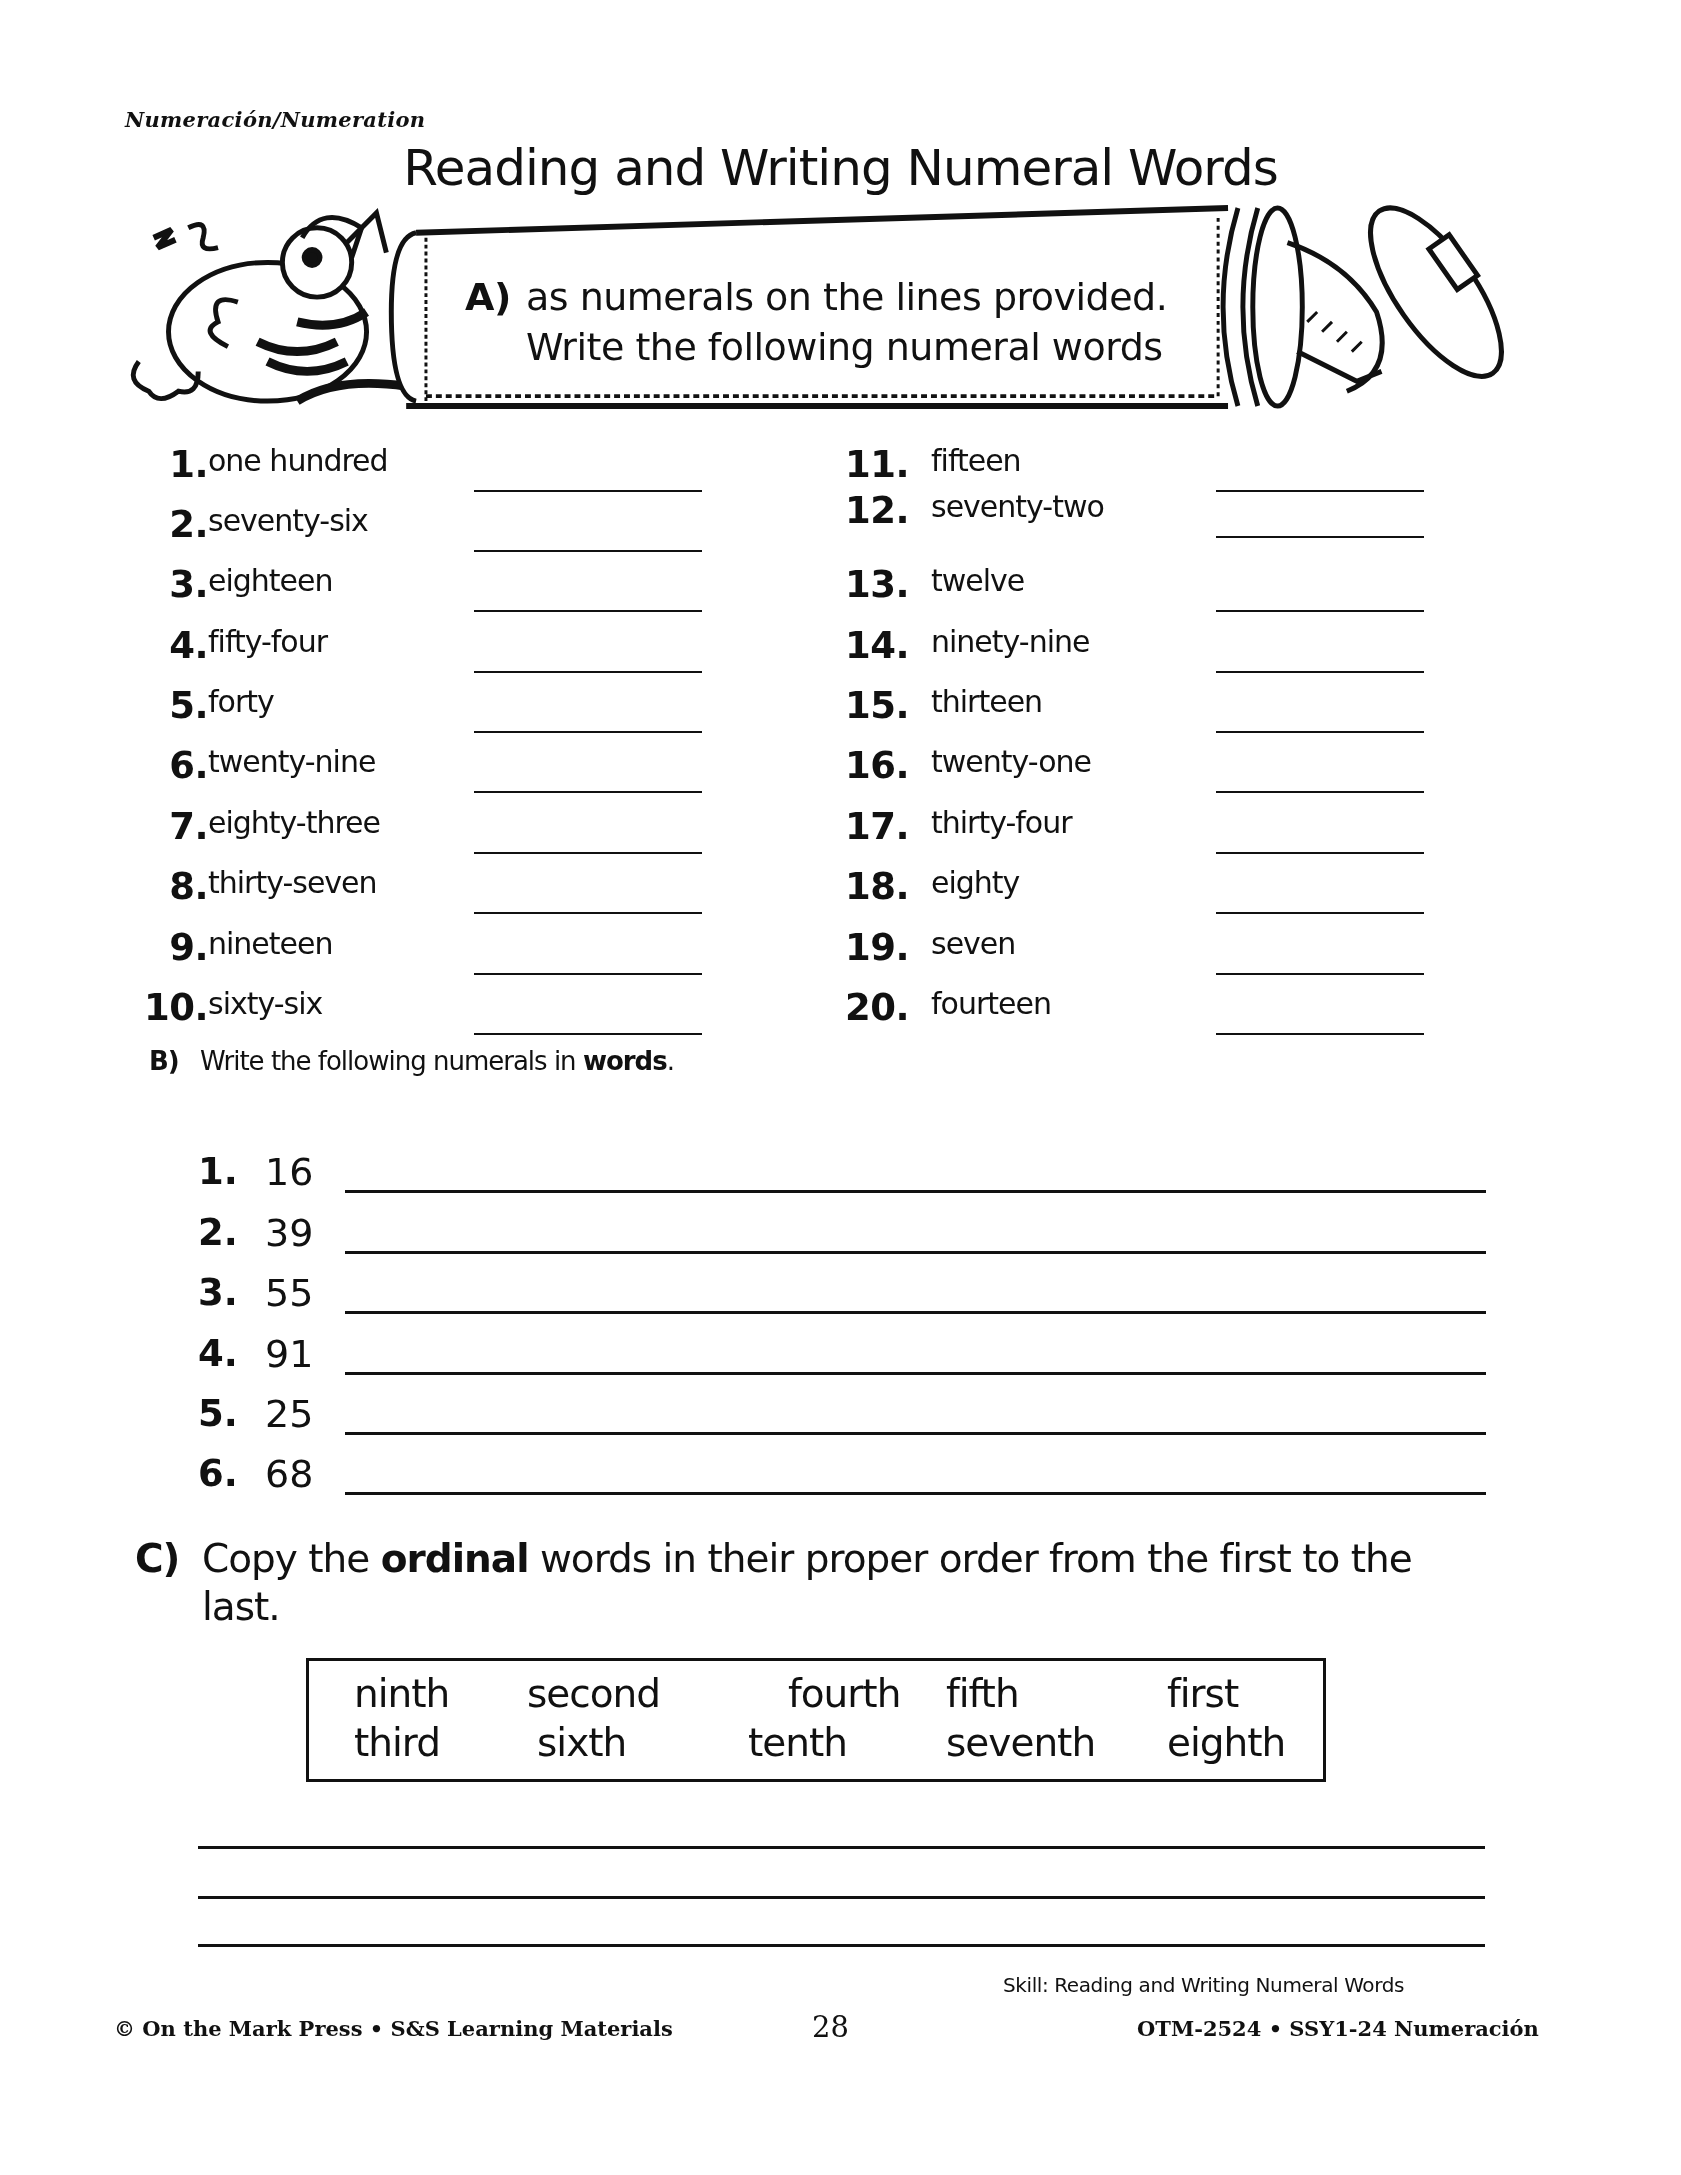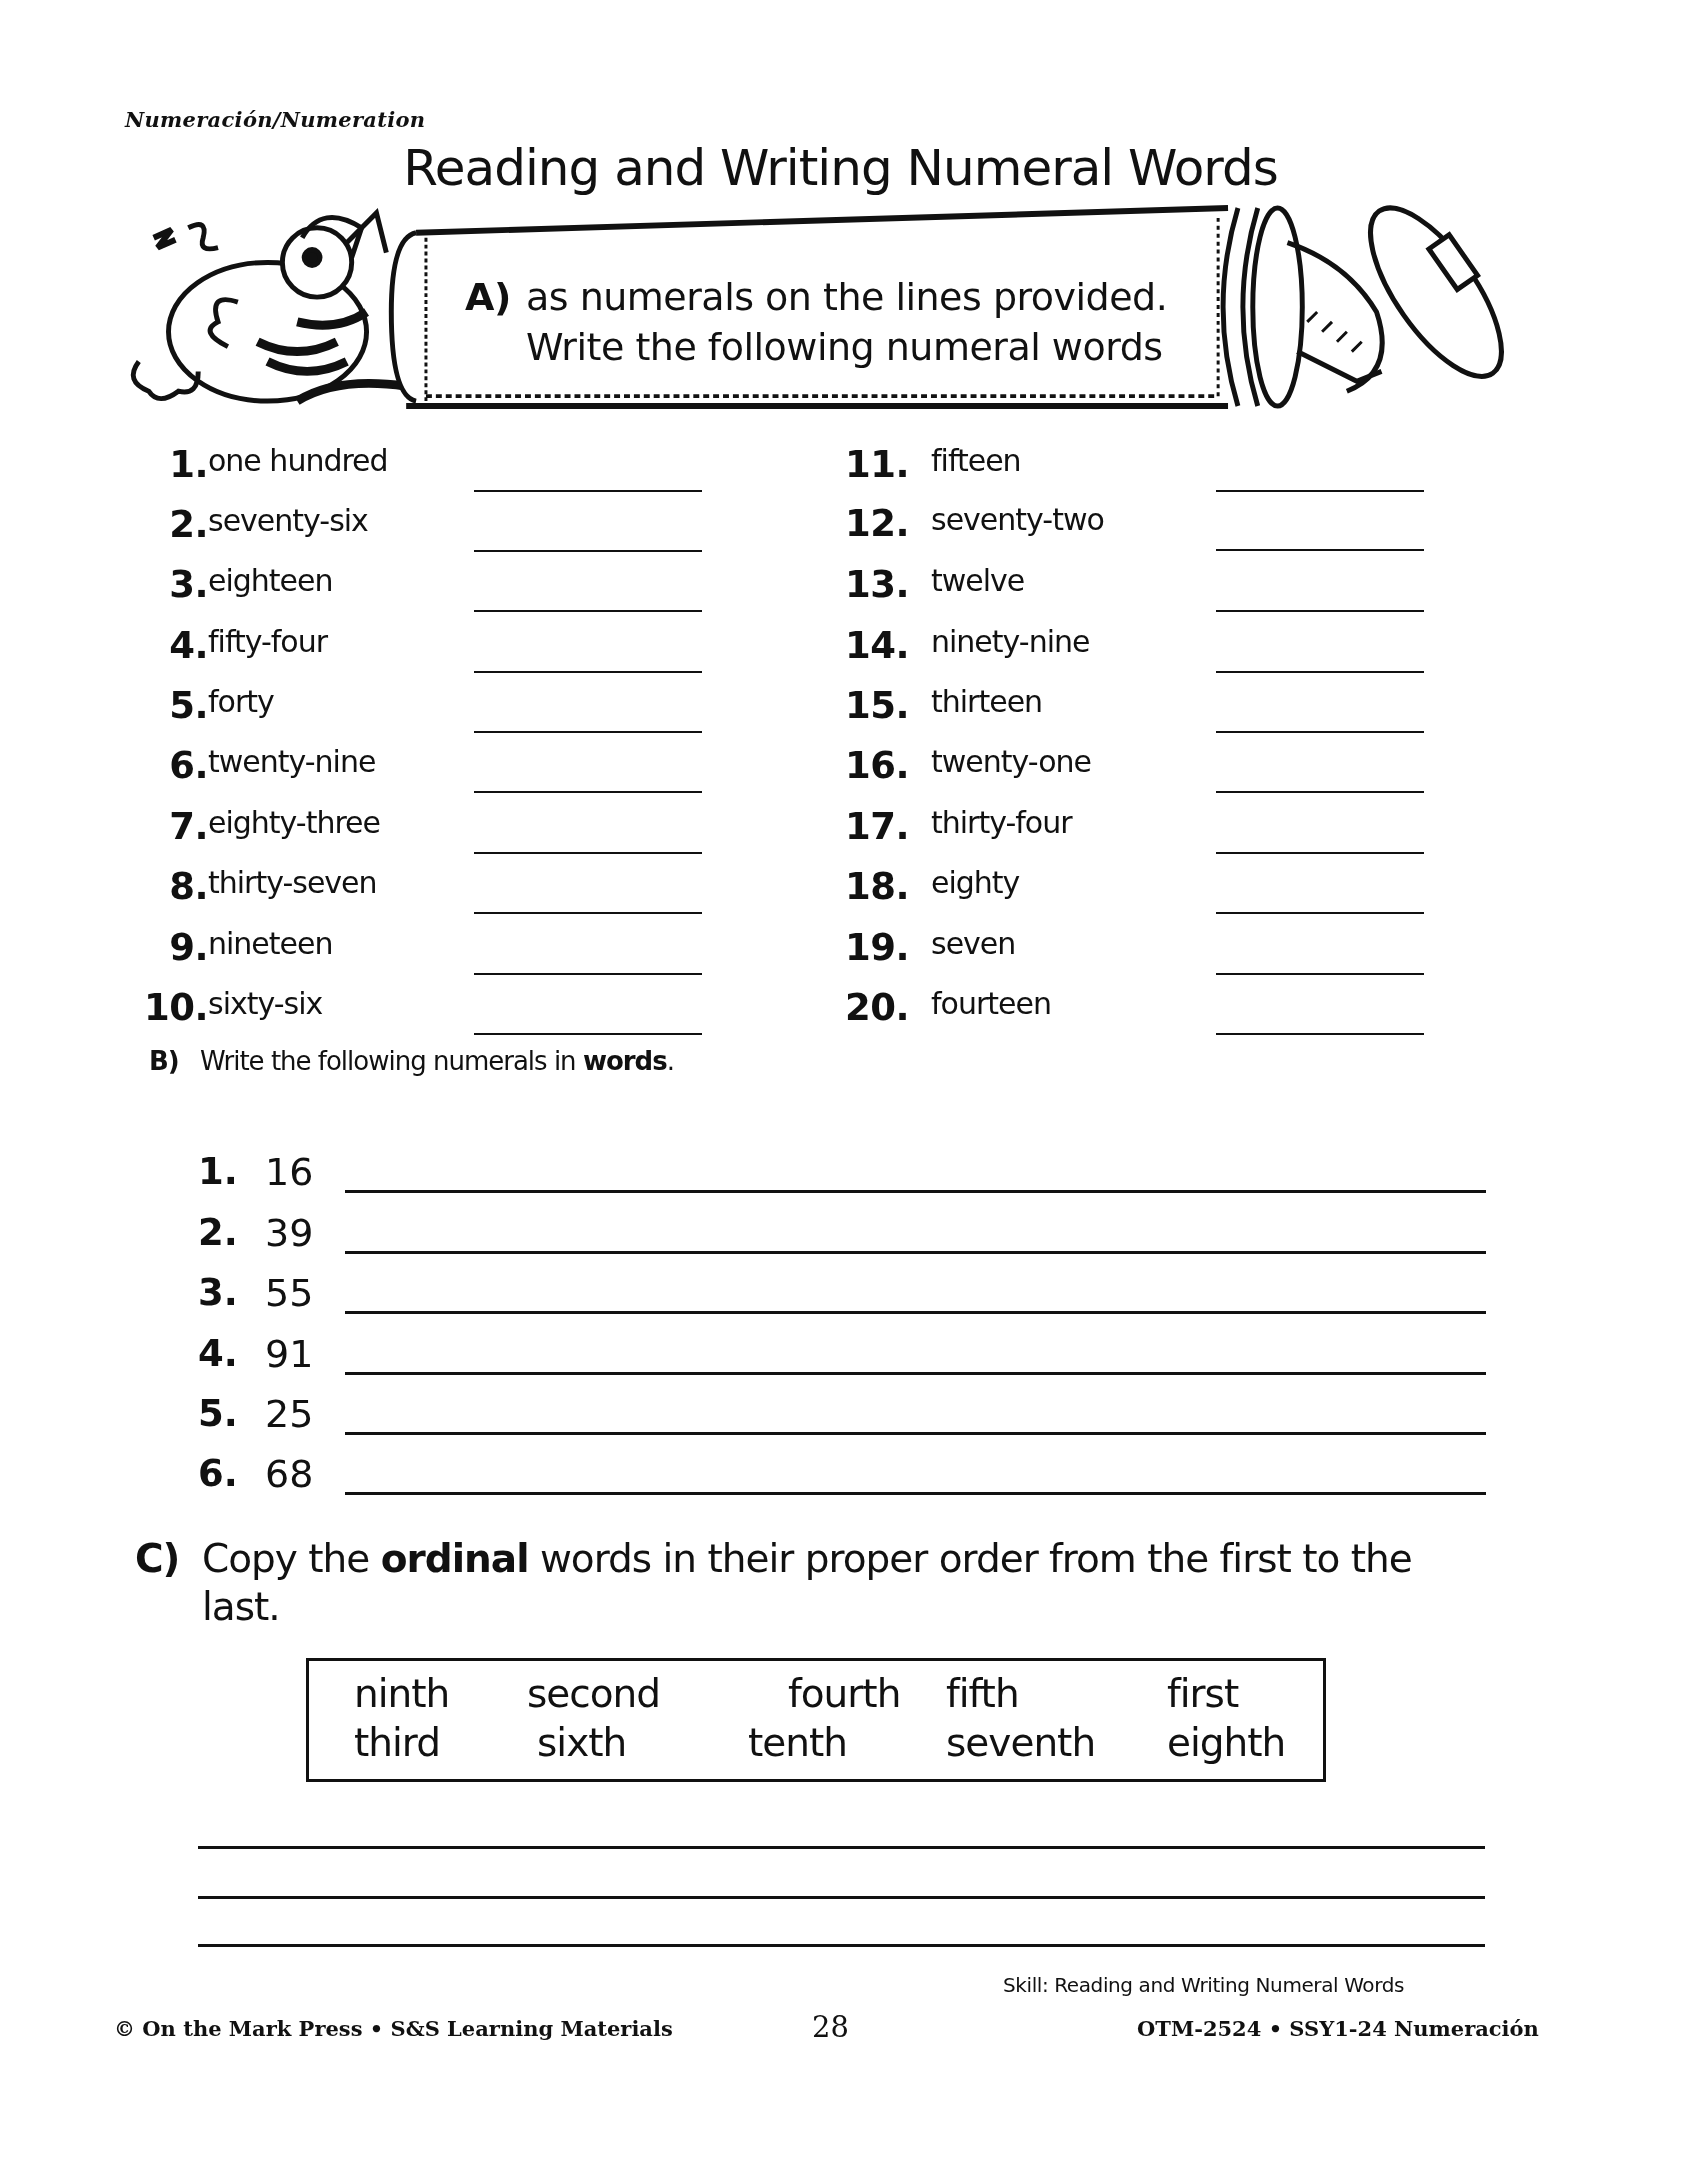--- a/index.html
+++ b/index.html
@@ -180,21 +180,21 @@
   <div class="a-line" style="left:347px; width:228px; top:47px;"></div>
 </div>
 
 <div class="abs a-row" style="left:830px; top:443px;">
   <div class="a-numbox" style="width:79px;">
       <span class="a-num">11.</span>
     </div>
   <span class="a-word" style="left:101px;">fifteen</span>
   <div class="a-line" style="left:386px; width:208px; top:47px;"></div>
 </div>
-<div class="abs a-row" style="left:830px; top:502px;">
+<div class="abs a-row" style="left:830px; top:489px;">
   <div class="a-numbox" style="width:79px;">
       <span class="a-num">12.</span>
     </div>
   <span class="a-word" style="left:101px;">seventy-two</span>
   <div class="a-line" style="left:386px; width:208px; top:47px;"></div>
 </div>
 <div class="abs a-row" style="left:830px; top:563px;">
   <div class="a-numbox" style="width:79px;">
       <span class="a-num">13.</span>
     </div>

